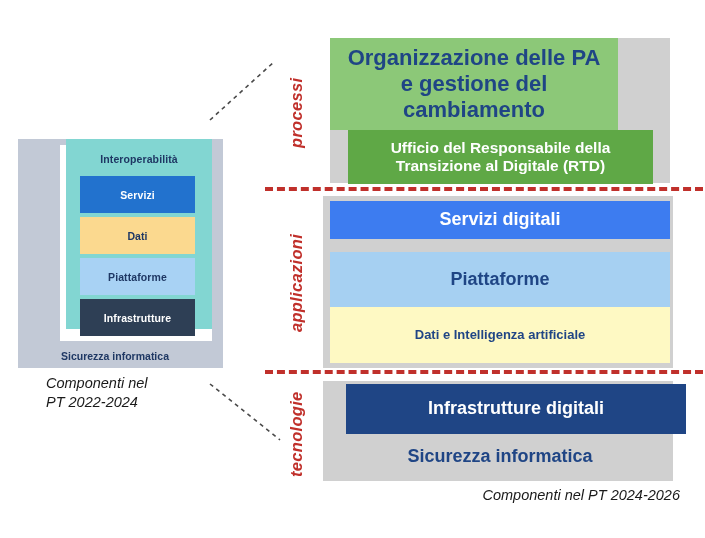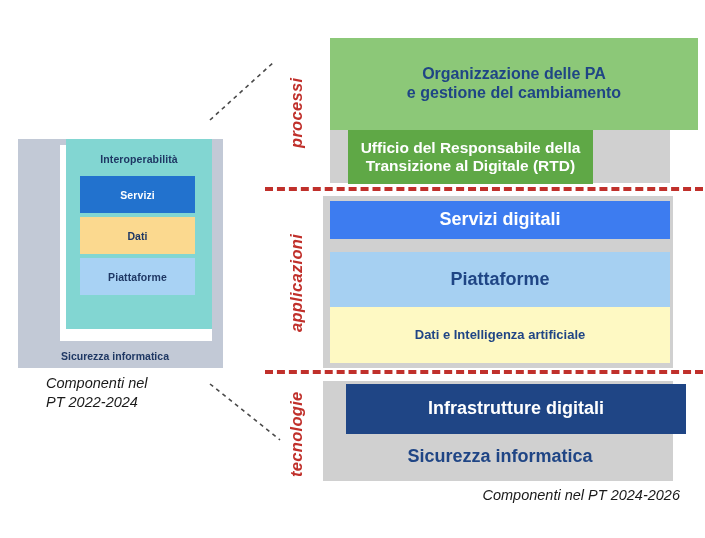--- a/index.html
+++ b/index.html
@@ -150,25 +150,25 @@
   .rblock {
     position: absolute;
     display: flex;
     align-items: center;
     justify-content: center;
     text-align: center;
     font-weight: 700;
     line-height: 1.18;
   }
   #rb-organizzazione {
-    left: 330px; top: 38px; width: 368px; height: 92px;
-    background: #8cc878; color: #1f4585; font-size: 16px;
+    left: 330px; top: 38px; width: 288px; height: 92px;
+    background: #8cc878; color: #1f4585; font-size: 22px;
   }
   #rb-ufficio {
-    left: 348px; top: 130px; width: 245px; height: 54px;
+    left: 348px; top: 130px; width: 305px; height: 54px;
     background: #5fa846; color: #ffffff; font-size: 15.5px;
   }
   #rb-servizi {
     left: 330px; top: 201px; width: 340px; height: 38px;
     background: #3d7cf0; color: #ffffff; font-size: 18px;
   }
   #rb-piattaforme {
     left: 330px; top: 252px; width: 340px; height: 55px;
     background: #a6d0f2; color: #1f4585; font-size: 18px;
   }
@@ -214,20 +214,21 @@
 
   <div id="left-panel">
     <div id="left-white-inset"></div>
     <div id="left-teal">
       <div class="left-cap" id="left-interop-label">Interoperabilità</div>
     </div>
 
     <div class="left-block" id="lb-servizi">Servizi</div>
     <div class="left-block" id="lb-dati">Dati</div>
     <div class="left-block" id="lb-piattaforme">Piattaforme</div>
+    <div class="left-block" id="lb-infrastrutture">Infrastrutture</div>
 
     <div id="left-sicurezza">Sicurezza informatica</div>
   </div>
 
   <div id="left-caption">
     <div>Componenti nel</div>
     <div>PT 2022-2024</div>
   </div>
 
   <svg class="connector" style="left:205px; top:55px; width:80px; height:70px;" viewBox="0 0 80 70">

